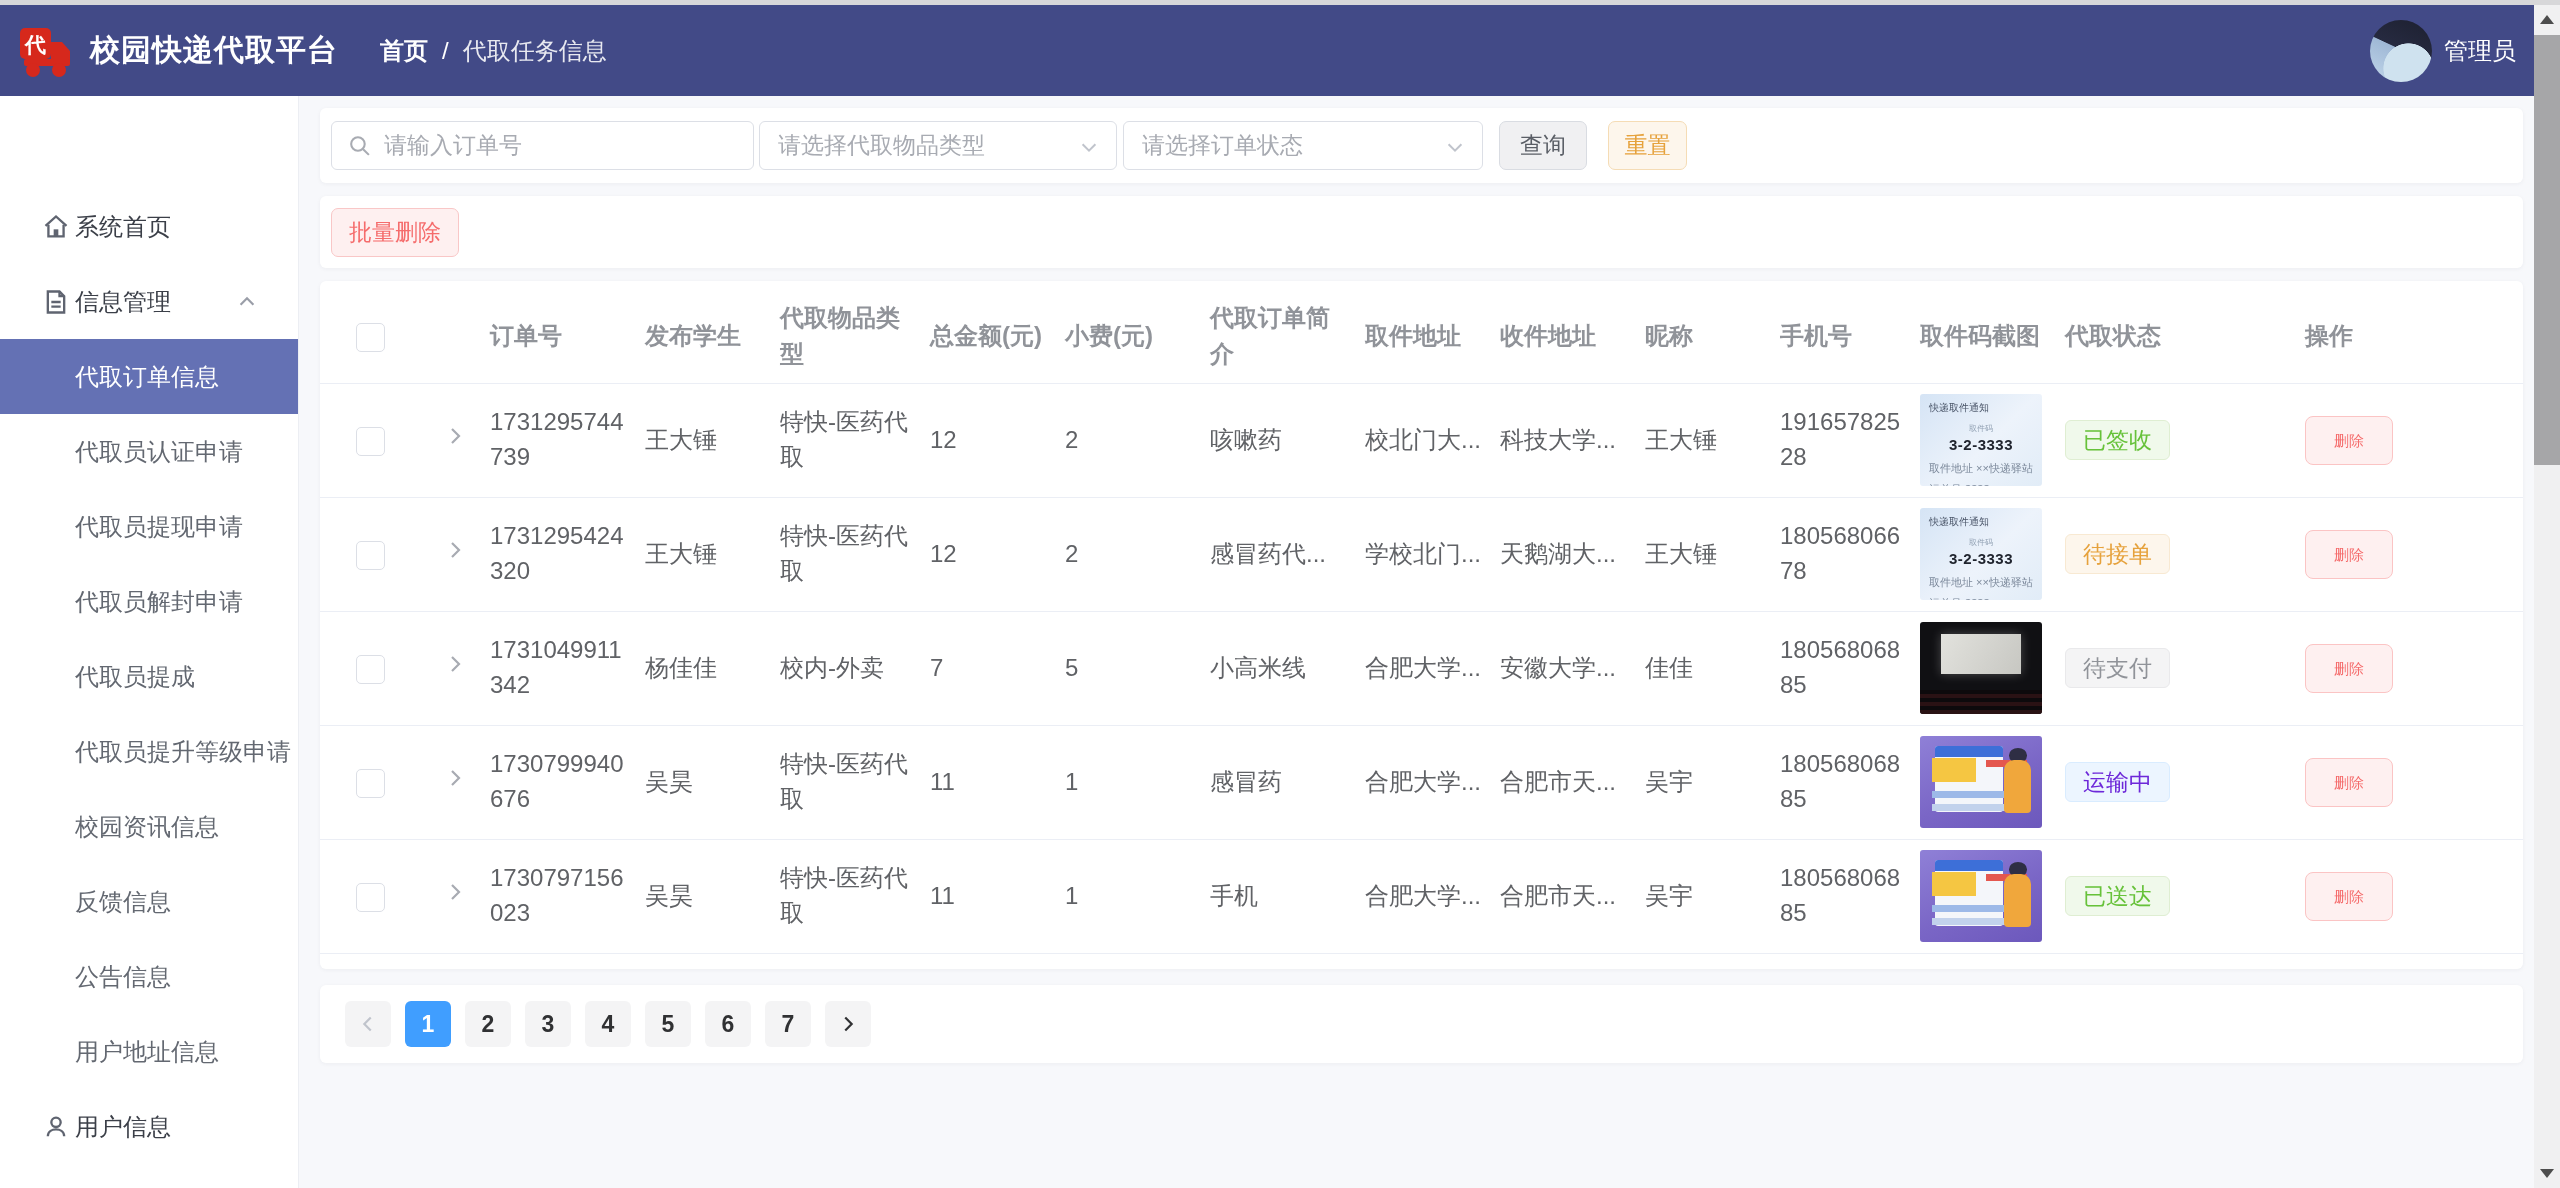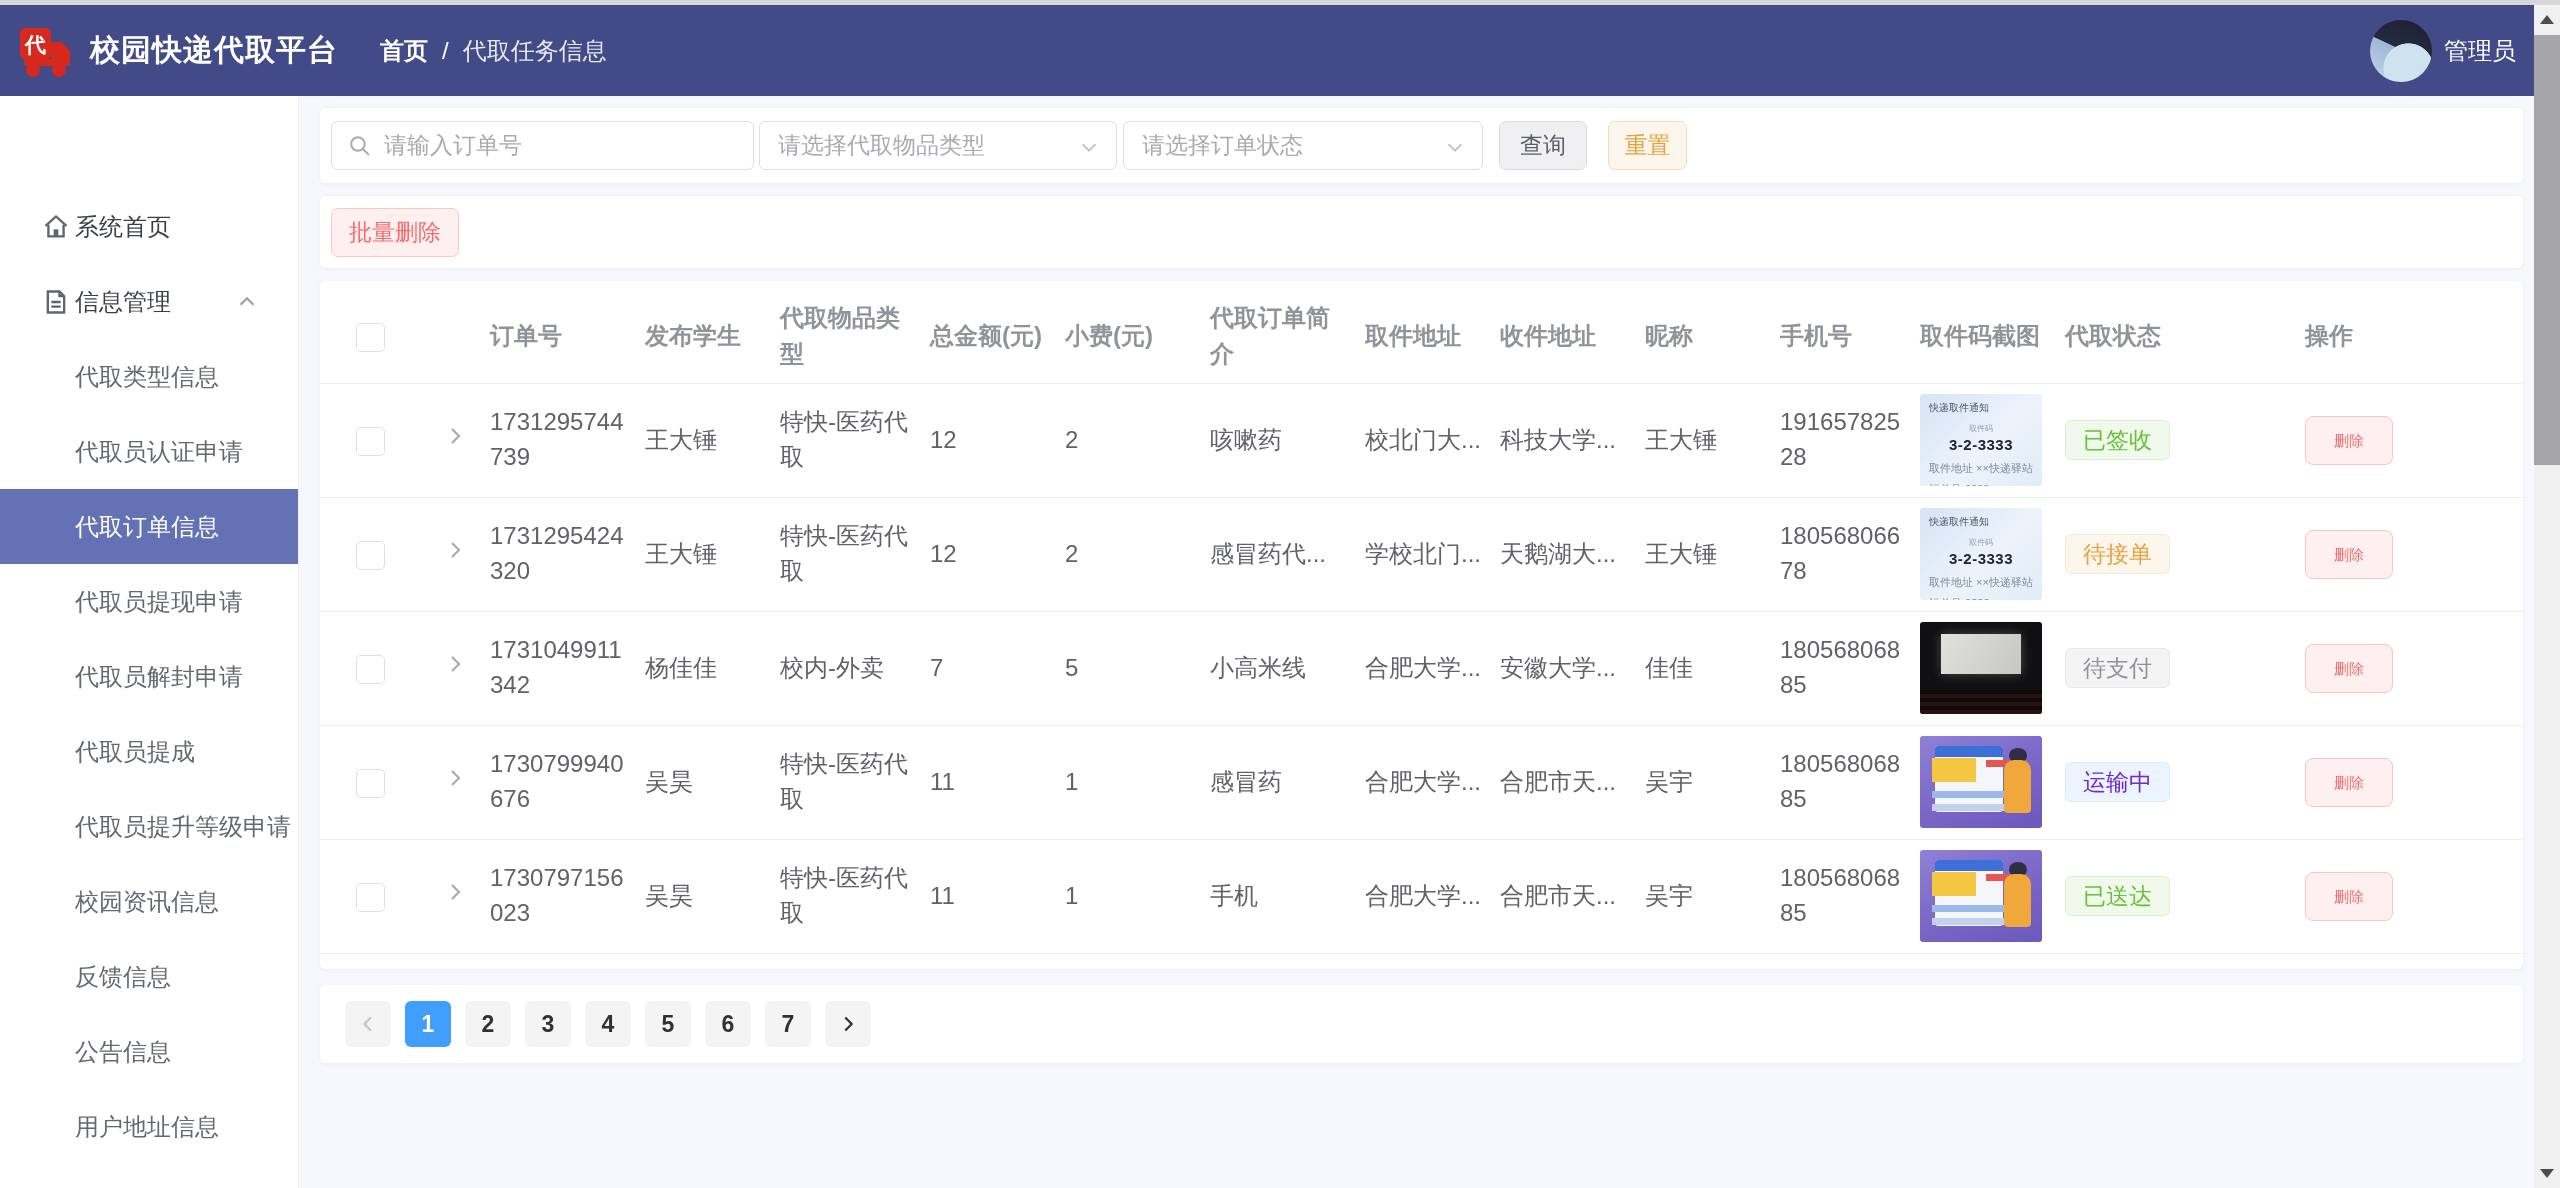--- a/index.html
+++ b/index.html
@@ -162,28 +162,25 @@
       </svg>
     </span>
     <span class="mi-label">信息管理</span>
     <span class="mi-caret">
       <svg viewBox="0 0 24 24" width="22" height="22" fill="none" stroke="currentColor" stroke-width="2.4">
           <path d="M5 15 L12 8 L19 15"></path>
         </svg>
     </span>
   </div>
 
-  <div class="menu-sub">
-    <span class="ms-label">代取类型信息</span>
-  </div>
-  <div class="menu-sub">
-    <span class="ms-label">代取员认证申请</span>
-  </div>
   <div class="menu-sub active">
     <span class="ms-label">代取订单信息</span>
+  </div>
+  <div class="menu-sub">
+    <span class="ms-label">代取员认证申请</span>
   </div>
   <div class="menu-sub">
     <span class="ms-label">代取员提现申请</span>
   </div>
   <div class="menu-sub">
     <span class="ms-label">代取员解封申请</span>
   </div>
   <div class="menu-sub">
     <span class="ms-label">代取员提成</span>
   </div>

